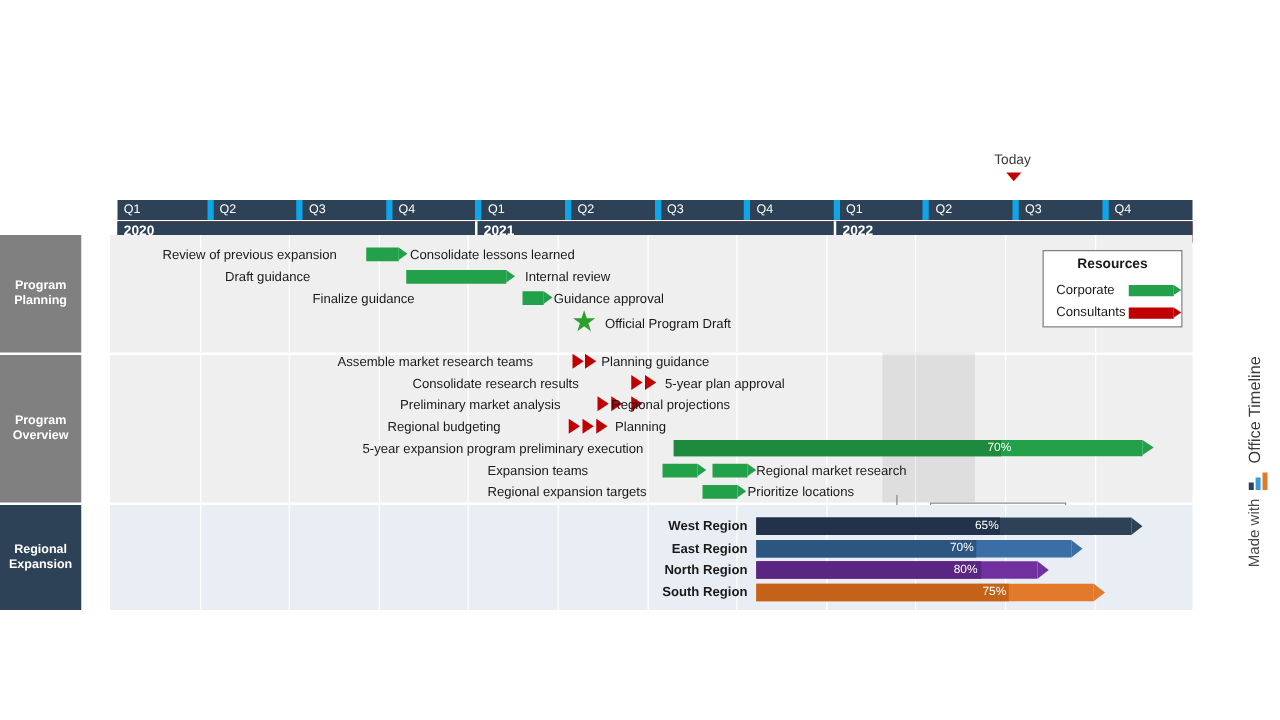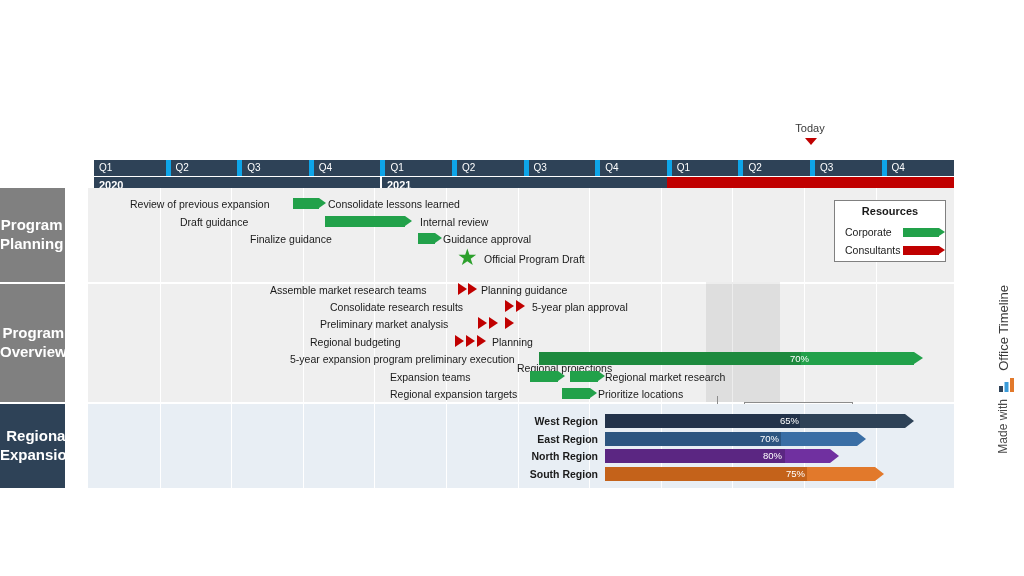--- a/index.html
+++ b/index.html
@@ -91,26 +91,26 @@
     padding-left: 5px;
     box-sizing: border-box;
     border-left: 5px solid #0ea5e9;
   }
   .q-cell.first { border-left: none; }
   .lane-title {
     position: absolute;
     left: 0;
     width: 65px;
     color: #ffffff;
-    font-size: 15px;
+    font-size: 10px;
     font-weight: bold;
     text-align: center;
     display: flex;
     align-items: center;
-    justify-content: flex-start;
+    justify-content: center;
     line-height: 1.25;
   }
   .lane-body {
     position: absolute;
     left: 88px;
     width: 866px;
   }
   .lane-grid {
     position: absolute;
     top: 0;
@@ -285,20 +285,21 @@
 
 <div id="root">
 
   <div class="today-label">Today</div>
   <div class="today-marker"></div>
   <div class="today-band"></div>
 
   <div class="year-row">
     <div class="year-cell first" style="left:0px;width:286px;">2020</div>
     <div class="year-cell" style="left:286px;width:287px;">2021</div>
+    <div class="year-cell" style="left:573px;width:287px;">2022</div>
   </div>
 
   <div class="q-row">
     <div class="q-cell first" style="left:0px;width:71.6px;">Q1</div>
     <div class="q-cell" style="left:71.6px;width:71.6px;">Q2</div>
     <div class="q-cell" style="left:143.2px;width:71.6px;">Q3</div>
     <div class="q-cell" style="left:214.8px;width:71.6px;">Q4</div>
     <div class="q-cell" style="left:286.4px;width:71.6px;">Q1</div>
     <div class="q-cell" style="left:358px;width:71.6px;">Q2</div>
     <div class="q-cell" style="left:429.6px;width:71.6px;">Q3</div>
@@ -392,21 +393,21 @@
 
   <div class="task-label left" style="left:330px;top:301px;width:170px;">Consolidate research results</div>
   <div class="chevron" style="left:505px;top:300px;border-left:9px solid #c00000;"></div>
   <div class="chevron" style="left:516px;top:300px;border-left:9px solid #c00000;"></div>
   <div class="task-label right" style="left:532px;top:301px;">5-year plan approval</div>
 
   <div class="task-label left" style="left:320px;top:318px;width:155px;">Preliminary market analysis</div>
   <div class="chevron" style="left:478px;top:317px;border-left:9px solid #c00000;"></div>
   <div class="chevron" style="left:489px;top:317px;border-left:9px solid #c00000;"></div>
   <div class="chevron" style="left:505px;top:317px;border-left:9px solid #c00000;"></div>
-  <div class="task-label right" style="left:517px;top:318px;margin-top:44px;">Regional projections</div>
+  <div class="task-label right" style="left:489px;top:318px;">Regional projections</div>
 
   <div class="task-label left" style="left:310px;top:336px;width:140px;">Regional budgeting</div>
   <div class="chevron" style="left:455px;top:335px;border-left:9px solid #c00000;"></div>
   <div class="chevron" style="left:466px;top:335px;border-left:9px solid #c00000;"></div>
   <div class="chevron" style="left:477px;top:335px;border-left:9px solid #c00000;"></div>
   <div class="task-label right" style="left:492px;top:336px;">Planning</div>
 
   <div class="task-label left" style="left:290px;top:353px;width:245px;">5-year expansion program preliminary execution</div>
   <div class="bar" style="left:539px;top:352px;width:375px;height:13px;background:#22a14a;">
     <div class="arrow" style="right:-9px;border-top:6.5px solid transparent;border-bottom:6.5px solid transparent;border-left:9px solid #22a14a;"></div>

